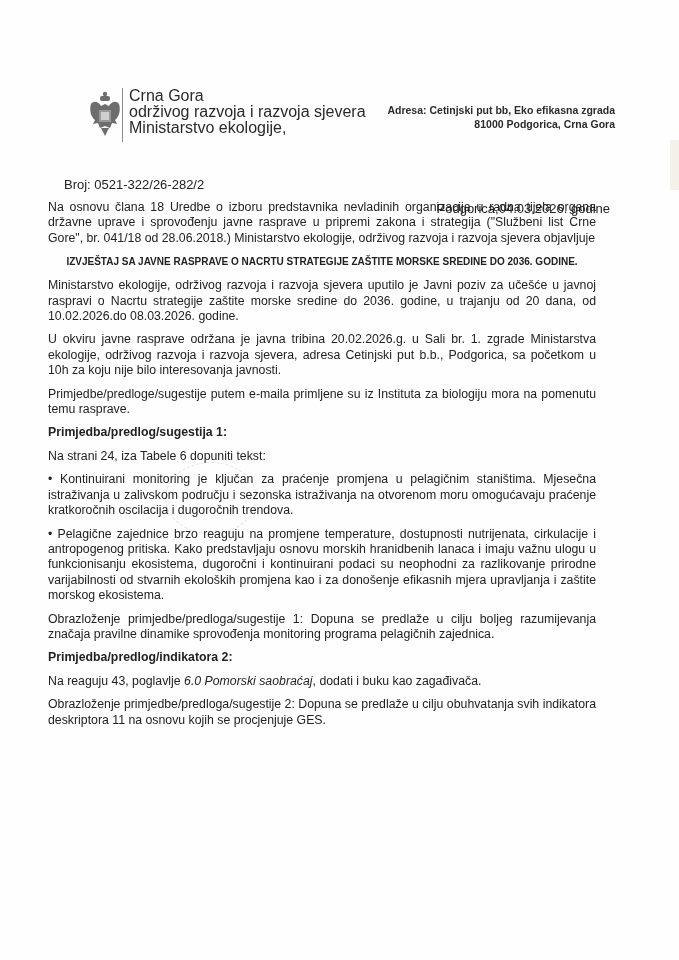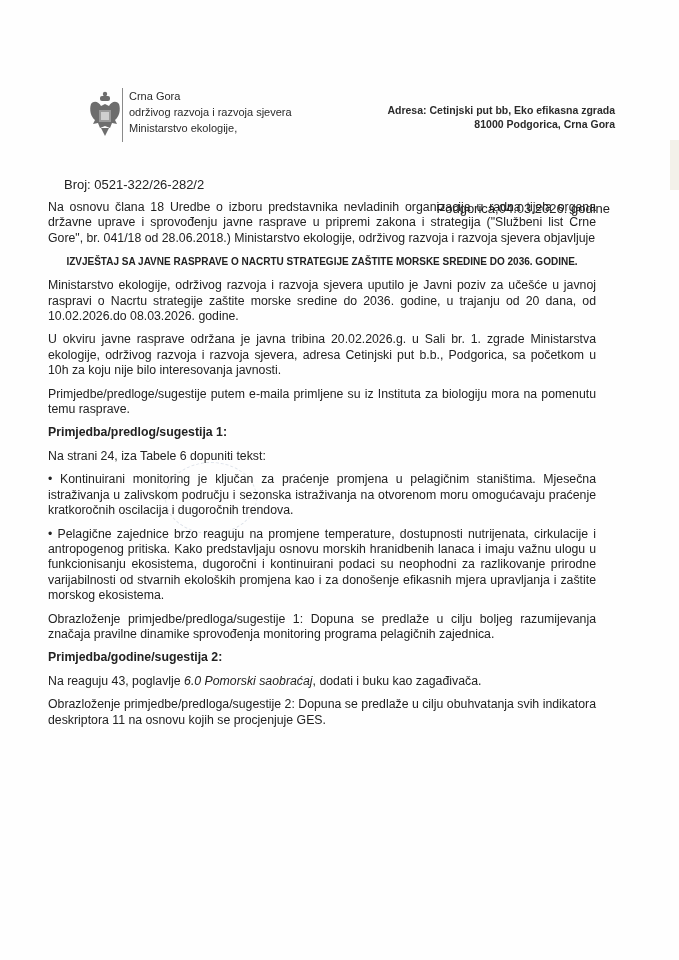--- a/index.html
+++ b/index.html
@@ -1,21 +1,21 @@
 <!DOCTYPE html>
 <html><head>
 <meta charset="utf-8">
 <style>
   html, body { margin: 0; padding: 0; background: #ffffff; }
   body { width: 679px; height: 960px; position: relative; overflow: hidden;
          font-family: "Liberation Sans", sans-serif; color: #1e1e1e; }
   .page { position: absolute; left: 0; top: 0; width: 679px; height: 960px; background: #fefefe; }
   .crest { position: absolute; left: 88px; top: 90px; width: 34px; height: 50px; }
   .vline { position: absolute; left: 122px; top: 88px; width: 1px; height: 54px; background: #8a8a8a; }
-  .org { position: absolute; left: 129px; top: 88px; font-size: 11px; line-height: 16px; color: #2a2a2a; }
+  .org { position: absolute; left: 129px; top: 88px; font-size: 16px; line-height: 16px; color: #2a2a2a; }
   .address { position: absolute; right: 64px; top: 103px; text-align: right; font-size: 10.5px; line-height: 14px; color: #2b2b2b; font-weight: bold; }
   .edge-mark { position: absolute; right: 0; top: 140px; width: 9px; height: 50px; background: #f3f1ea; }
   .refline { position: absolute; left: 64px; top: 177px; width: 546px; font-size: 13px; color: #222; }
   .refline .date { position: absolute; right: 0; top: 0; margin-top: 24px; }
   .body { position: absolute; left: 48px; top: 200px; width: 548px; font-size: 12.3px; line-height: 15.4px; color: #222; }
   .body p { margin: 0 0 8px 0; text-align: justify; }
   .title { font-weight: bold; text-align: center !important; font-size: 10px; line-height: 16px; margin-top: 2px !important; margin-bottom: 8px !important; }
   .heading { font-weight: bold; margin-bottom: 8px !important; }
   .bullet::before { content: "\2022\00a0"; }
   .stamp { position: absolute; left: 165px; top: 462px; width: 90px; height: 70px; border-radius: 50%;
@@ -64,18 +64,18 @@
     <p>Ministarstvo ekologije, održivog razvoja i razvoja sjevera uputilo je Javni poziv za učešće u javnoj raspravi o Nacrtu strategije zaštite morske sredine do 2036. godine, u trajanju od  20 dana, od 10.02.2026.do 08.03.2026. godine.</p>
     <p>U okviru javne rasprave održana je javna tribina 20.02.2026.g. u Sali br. 1. zgrade  Ministarstva ekologije, održivog razvoja i razvoja sjevera, adresa Cetinjski put b.b., Podgorica, sa početkom u 10h za koju nije bilo interesovanja javnosti.</p>
     <p>Primjedbe/predloge/sugestije  putem e-maila primljene su   iz Instituta za biologiju mora na pomenutu temu rasprave.</p>
 
     <p class="heading">Primjedba/predlog/sugestija 1:</p>
     <p>Na strani 24, iza Tabele 6 dopuniti tekst:</p>
     <p class="bullet"><span>Kontinuirani monitoring je ključan za praćenje promjena u pelagičnim staništima. Mjesečna istraživanja u zalivskom području i sezonska istraživanja na otvorenom moru omogućavaju praćenje kratkoročnih oscilacija i dugoročnih trendova.</span></p>
     <p class="bullet"><span>Pelagične zajednice brzo reaguju na promjene temperature, dostupnosti nutrijenata, cirkulacije i antropogenog pritiska. Kako predstavljaju osnovu morskih hranidbenih lanaca i imaju važnu ulogu u funkcionisanju ekosistema, dugoročni i kontinuirani podaci su neophodni za razlikovanje prirodne varijabilnosti od stvarnih ekoloških promjena kao i za donošenje efikasnih mjera upravljanja i zaštite morskog ekosistema.</span></p>
     <p>Obrazloženje primjedbe/predloga/sugestije 1: Dopuna se predlaže u cilju boljeg razumijevanja značaja pravilne dinamike sprovođenja monitoring programa pelagičnih zajednica.</p>
 
-    <p class="heading">Primjedba/godine/sugestija 2:</p>
+    <p class="heading">Primjedba/predlog/indikatora 2:</p>
     <p><span>Na reaguju 43, poglavlje </span><i>6.0 Pomorski saobraćaj</i><span>, dodati i buku kao zagađivača.</span></p>
     <p>Obrazloženje primjedbe/predloga/sugestije 2: Dopuna se predlaže u cilju obuhvatanja svih indikatora deskriptora 11 na osnovu kojih se procjenjuje GES.</p>
   </div>
 
 </div>
 
 </body></html>

